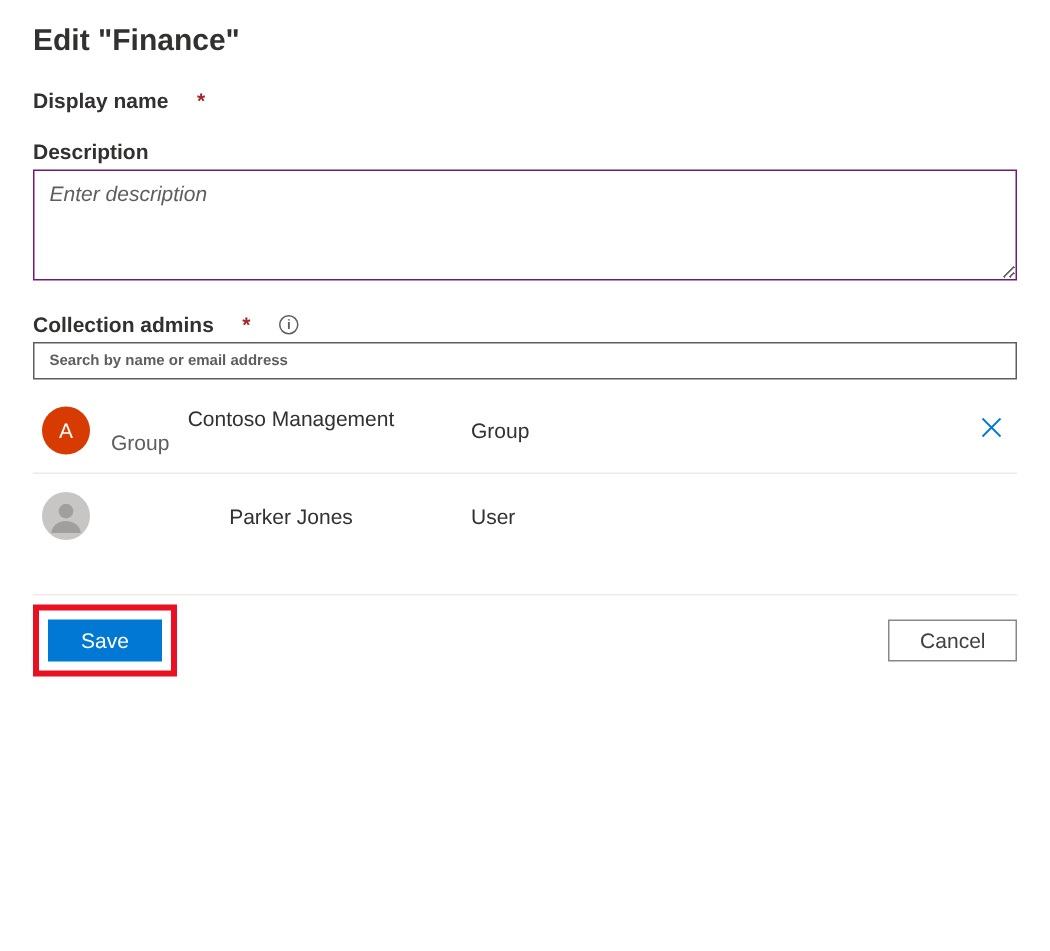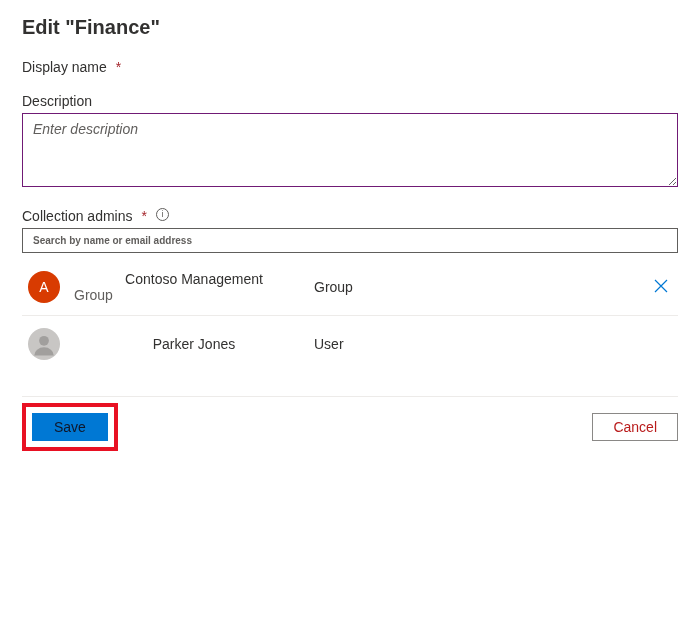--- a/index.html
+++ b/index.html
@@ -1,19 +1,19 @@
 <!DOCTYPE html>
 <html><head>
 <meta charset="utf-8">
 <style>
   * { box-sizing: border-box; }
   html, body { margin: 0; padding: 0; font-family: "Segoe UI", -apple-system, BlinkMacSystemFont, sans-serif; font-size: 14px; color: #323130; }
   .panel { width: 700px; padding: 16px 22px 20px; }
   h1.page-title { font-size: 20px; font-weight: 600; margin: 0 0 20px; }
-  .field-label { font-size: 14px; font-weight: 400; color: #323130; margin-bottom: 4px; display: flex; align-items: flex-start; gap: 9px; }
+  .field-label { font-size: 14px; font-weight: 700; color: #323130; margin-bottom: 4px; display: flex; align-items: center; gap: 19px; }
   .required-asterisk { color: #a4262c; }
   .info-icon { width: 13px; height: 13px; border: 1px solid #605e5c; border-radius: 50%; display: inline-flex; align-items: center; justify-content: center; font-size: 9px; color: #605e5c; line-height: 1; cursor: default; }
   .text-input-ro {
     width: 100%; background: #f3f2f1; border: none; padding: 7px 10px; font-size: 14px; color: #605e5c; outline: none;
   }
   .textarea {
     width: 100%; border: 1px solid #701a75; padding: 7px 10px; font-size: 14px; color: #323130; resize: vertical; min-height: 74px; font-family: inherit; font-style: italic;
   }
   .textarea::placeholder, .search-input::placeholder { color: #605e5c; }
   .search-input {
@@ -27,22 +27,22 @@
   .avatar-gray { background: #c8c6c4; }
   .avatar-gray svg { width: 26px; height: 26px; }
   .member-text { display: flex; flex-direction: column; width: 240px; }
   .member-name { color: #323130; font-size: 14px; text-align: center; }
   .member-sub { color: #605e5c; font-size: 14px; }
   .member-type { color: #323130; font-size: 14px; flex: 1; }
   .remove-btn { background: none; border: none; color: #0078d4; cursor: pointer; padding: 4px; font-size: 16px; line-height: 1; }
   .section-heading { font-size: 17px; font-weight: 600; margin: 22px 0 6px; }
   .footer { display: flex; align-items: center; justify-content: space-between; margin-top: 24px; padding-top: 6px; border-top: 1px solid #edebe9; }
   .save-wrap { border: 4px solid #e81123; padding: 6px; display: inline-block; }
-  .btn-primary { background: #0078d4; color: #0f172a; border: none; padding: 6px 22px; font-size: 14px; cursor: pointer; }
-  .btn-secondary { background: #fff; color: #b91c1c; border: 1px solid #8a8886; padding: 5px 20px; font-size: 14px; cursor: pointer; }
+  .btn-primary { background: #0078d4; color: #ffffff; border: none; padding: 6px 22px; font-size: 14px; cursor: pointer; }
+  .btn-secondary { background: #fff; color: #404040; border: 1px solid #8a8886; padding: 5px 20px; font-size: 14px; cursor: pointer; }
   .no-border-row { border-bottom: none; }
 </style>
 </head>
 <body>
 
 <div class="panel">
 
   <h1 class="page-title">Edit "Finance"</h1>
 
   <div class="field-block">

